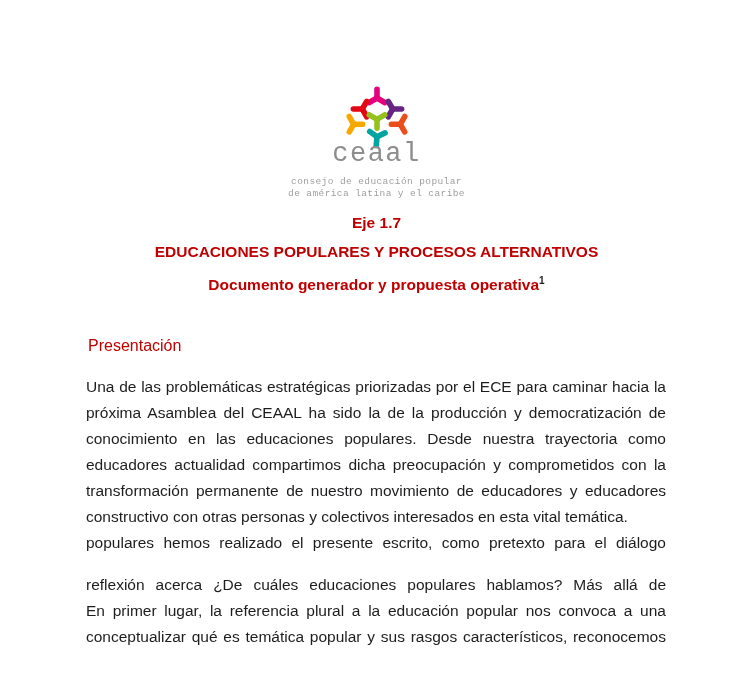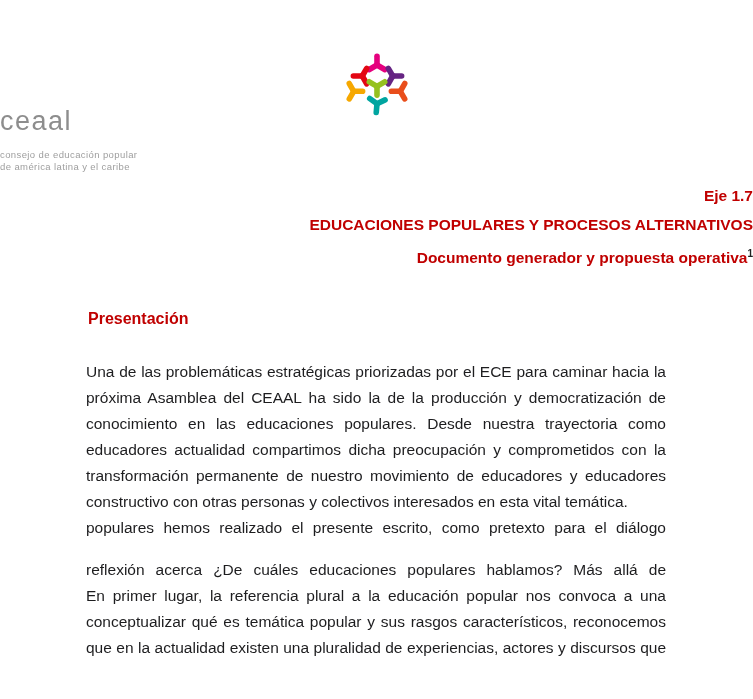--- a/index.html
+++ b/index.html
@@ -15,67 +15,68 @@
     color: #1d1d1f;
   }
   .page {
     position: relative;
     width: 753px;
     height: 699px;
     background: #ffffff;
   }
   
   .logo-block {
-    padding-top: 52px;
-    text-align: left;
+    padding-top: 85px;
+    text-align: center;
+    font-family: Liberation Mono, monospace;
   }
   .logo-svg {
     display: block;
     margin: 0 auto;
   }
   .wordmark {
     margin-top: -10px;
     font-size: 27px;
     line-height: 26px;
     letter-spacing: 1.5px;
     color: #8d8d8d;
   }
   .tagline {
-    margin-top: 15px;
+    margin-top: 9px;
     font-size: 9.5px;
     line-height: 11.5px;
     letter-spacing: 0.4px;
     color: #9e9e9e;
   }
   
   .title-block {
     margin-top: 9px;
     text-align: center;
     color: #c00000;
     font-weight: bold;
     font-size: 15.5px;
   }
-  .title-line { line-height: 29px; text-align: right; }
+  .title-line { line-height: 29px; }
   .subtitle sup {
     color: #222222;
     font-size: 10px;
     font-weight: bold;
   }
   
   .section-heading {
     margin: 38px 12px 0 88px;
     height: 19px;
     color: #c00000;
-    font-weight: bold;
+    font-weight: normal;
     font-size: 16px;
   }
   
   .body-text {
     margin-left: 86px;
-    margin-top: 30px;
+    margin-top: 18px;
     width: 580px;
     font-size: 15.5px;
     color: #1d1d1f;
   }
   .para { margin: 0; }
   .para + .para { margin-top: 16px; }
   .pline {
     height: 26px;
     line-height: 26px;
     white-space: nowrap;
@@ -132,17 +133,16 @@
       <div class="pline">conocimiento en las educaciones populares. Desde nuestra trayectoria como</div>
       <div class="pline">educadores actualidad compartimos dicha preocupación y comprometidos con la</div>
       <div class="pline">transformación permanente de nuestro movimiento de educadores y educadores</div>
       <div class="pline lastline">constructivo con otras personas y colectivos interesados en esta vital temática.</div>
       <div class="pline">populares hemos realizado el presente escrito, como pretexto para el diálogo</div>
     </div>
     <div class="para">
       <div class="pline">reflexión acerca ¿De cuáles educaciones populares hablamos? Más allá de</div>
       <div class="pline">En primer lugar, la referencia plural a la educación popular nos convoca a una</div>
       <div class="pline">conceptualizar qué es temática popular y sus rasgos característicos, reconocemos</div>
-      <div class="pline">que en la actualidad existen una pluralidad de experiencias, actores y discursos que</div>
     </div>
   </div>
 
 </div>
 
 </body></html>

